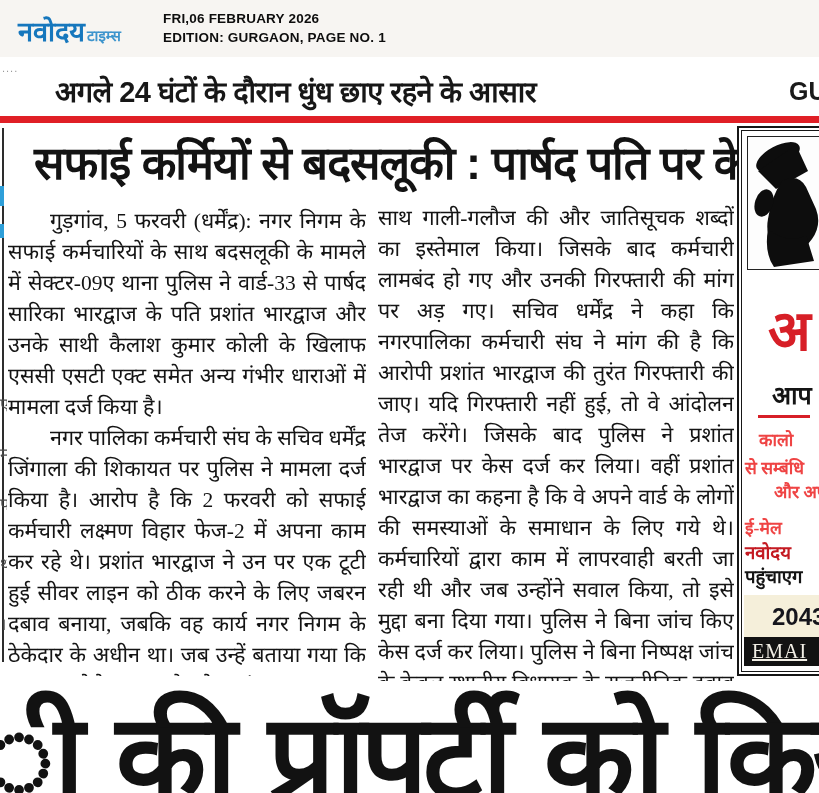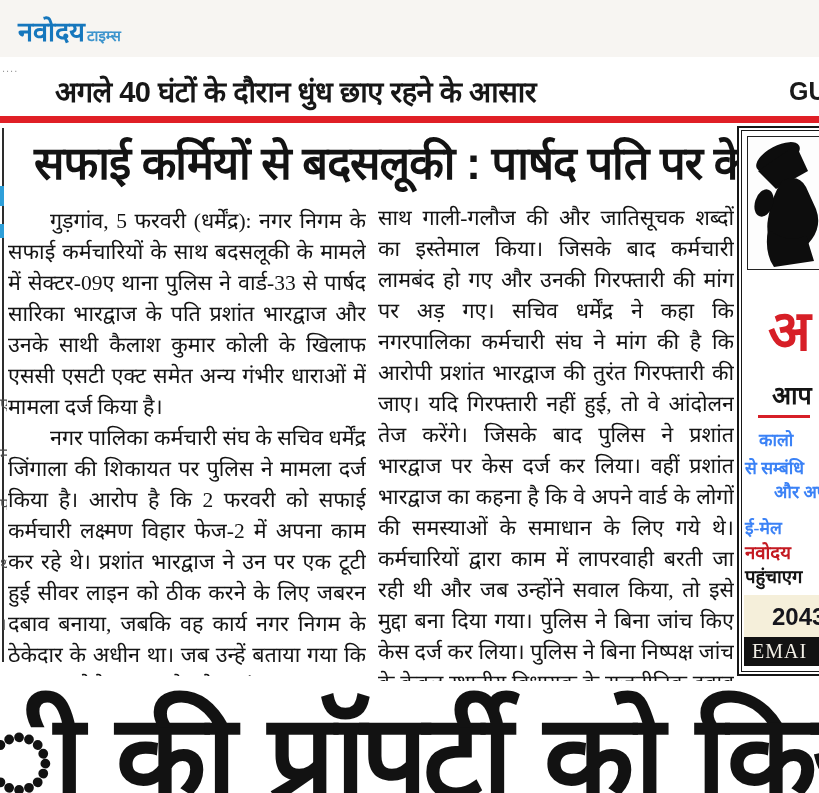--- a/index.html
+++ b/index.html
@@ -37,43 +37,47 @@
   .col2 { left:378px; top:203px; width:356px; height:478px; overflow:hidden; }
   .indent { text-indent:42px; }
 
   
   .adbox { left:737px; top:126px; width:140px; height:546px; border:2px solid #161616; background:#fff; }
   .adbox-inner { position:absolute; inset:2px; border:1px solid #161616; }
   .ad-graphic { position:absolute; left:5px; top:5px; width:92px; height:132px; border:1px solid #222; background:#fdfdfd; }
   .ad-bigred { position:absolute; left:26px; top:172px; font-size:56px; font-weight:800; color:#d71f27; line-height:1; }
   .ad-bold1  { position:absolute; left:30px; top:246px; font-size:25px; font-weight:800; color:#141414; }
   .ad-underline { position:absolute; left:16px; top:284px; width:52px; height:3px; background:#d71f27; }
-  .ad-line { position:absolute; left:3px; font-size:17.5px; font-weight:bold; color:#3b82f6; white-space:nowrap; font-family:"Liberation Serif","DejaVu Serif",serif; }
+  .ad-line { position:absolute; left:3px; font-size:17.5px; font-weight:bold; color:#ef4444; white-space:nowrap; font-family:"Liberation Serif","DejaVu Serif",serif; }
   .ad-brand { position:absolute; left:3px; top:408px; font-size:18.5px; font-weight:800; color:#c41a22; white-space:nowrap; }
   .ad-reach { position:absolute; left:3px; top:432px; font-size:18.5px; font-weight:700; color:#141414; white-space:nowrap; }
   .ad-creambox { position:absolute; left:2px; top:464px; width:134px; height:42px; background:#f5efda; }
   .ad-number { position:absolute; left:28px; top:8px; font-size:24px; font-weight:bold; color:#15151c; }
   .ad-emailbox { position:absolute; left:2px; top:506px; width:134px; height:29px; background:#121212; }
-  .ad-email { position:absolute; left:8px; top:3px; font-size:20px; color:#f2efe6; font-family:"Liberation Serif","DejaVu Serif",serif; letter-spacing:1px; }
+  .ad-email { position:absolute; left:8px; top:3px; font-size:20px; color:#f2efe6; font-family:"Liberation Serif","DejaVu Serif",serif; letter-spacing:1px;text-decoration:underline; }
 
   
   .bottom-headline { left:-16px; top:672px; font-size:118px; font-weight:900; color:#121212; white-space:nowrap; letter-spacing:-5px; font-family:"DejaVu Sans","Liberation Sans",sans-serif; }
 </style>
 </head>
 <body>
 
 <div class="abs masthead">
   <div class="abs logo">
     <span class="logo-main">नवोदय</span><span class="logo-sub">टाइम्स</span>
   </div>
+  <div class="abs dateblock">
+    <div>FRI,06 FEBRUARY 2026</div>
+    <div>EDITION: GURGAON, PAGE NO. 1</div>
+  </div>
 </div>
 
 <div class="abs band"></div>
 <div class="abs edge-dots">....</div>
-<div class="abs strip-headline">अगले 40 घंटों के दौरान धुंध छाए रहने के आसार</div>
+<div class="abs strip-headline">अगले 24 घंटों के दौरान धुंध छाए रहने के आसार</div>
 <div class="abs gu-fragment">GU</div>
 <div class="abs redline"></div>
 
 <div class="abs col-rule"></div>
 <div class="abs blue-dash" style="top:186px;height:20px;"></div>
 <div class="abs blue-dash" style="top:224px;height:14px;"></div>
 <span class="abs edge-frag" style="top:396px;">ए</span>
 <span class="abs edge-frag" style="top:446px;">म</span>
 <span class="abs edge-frag" style="top:496px;">प</span>
 <span class="abs edge-frag" style="top:556px;">थ</span>

